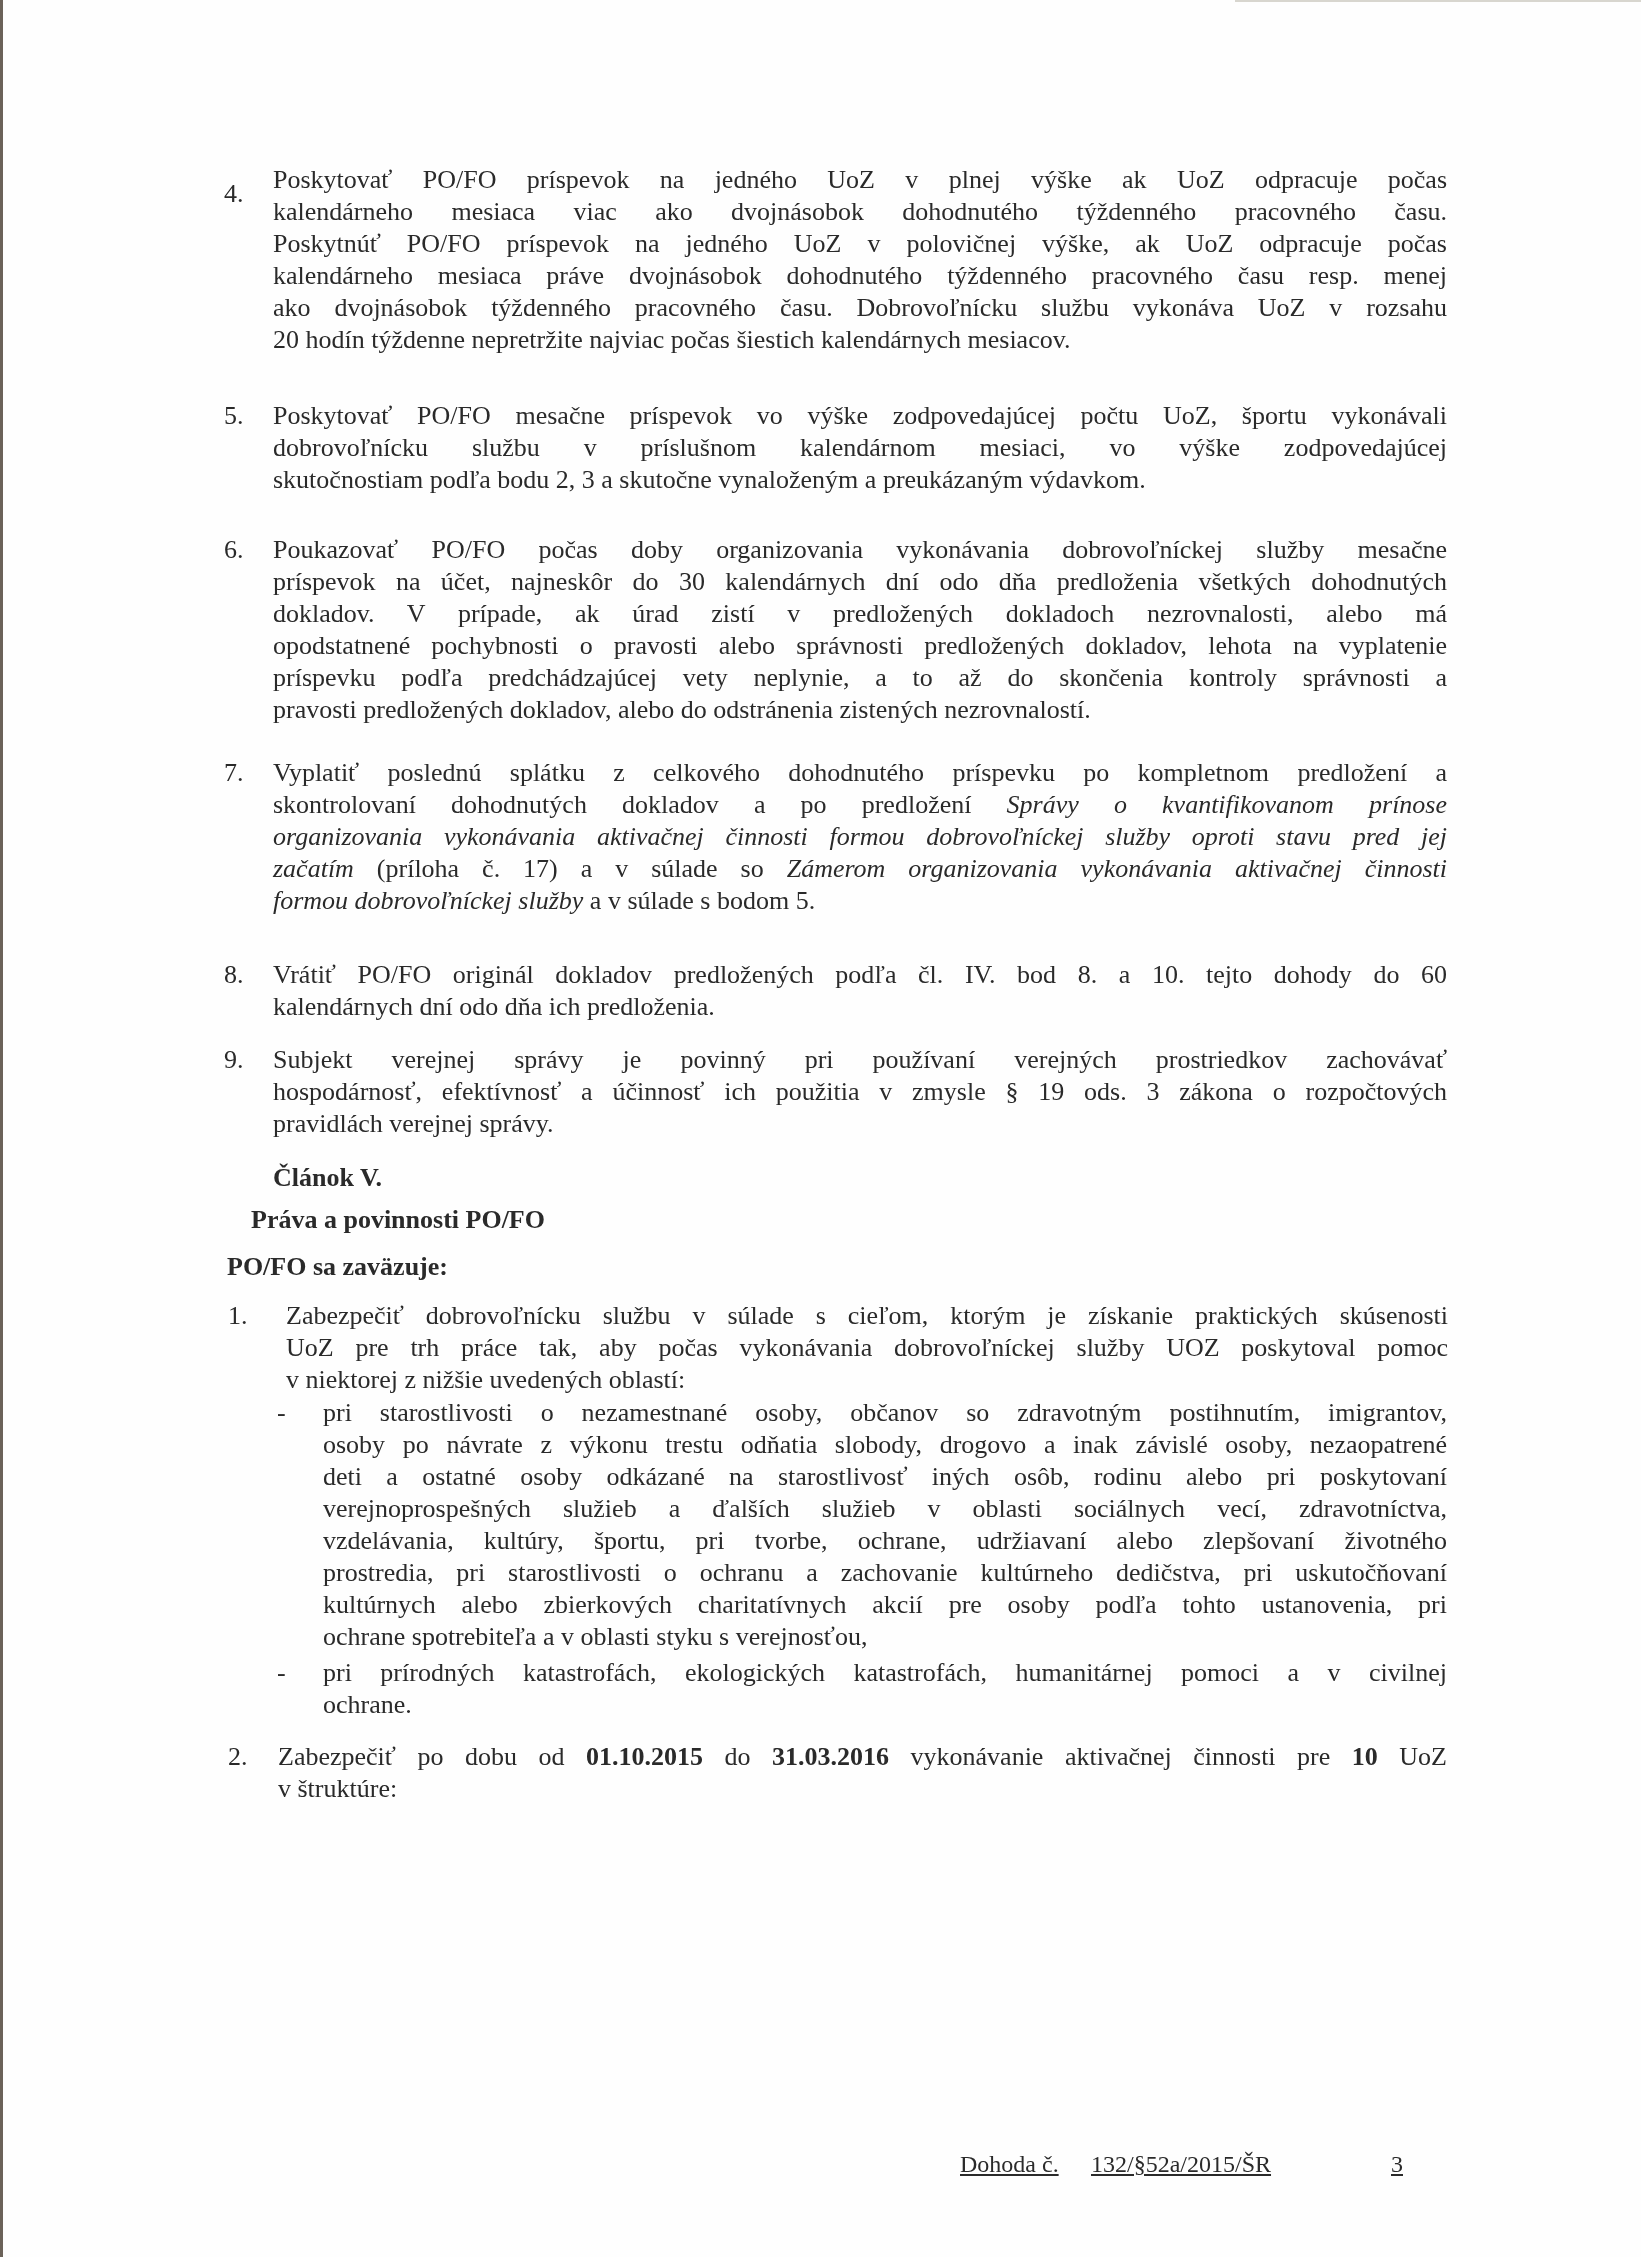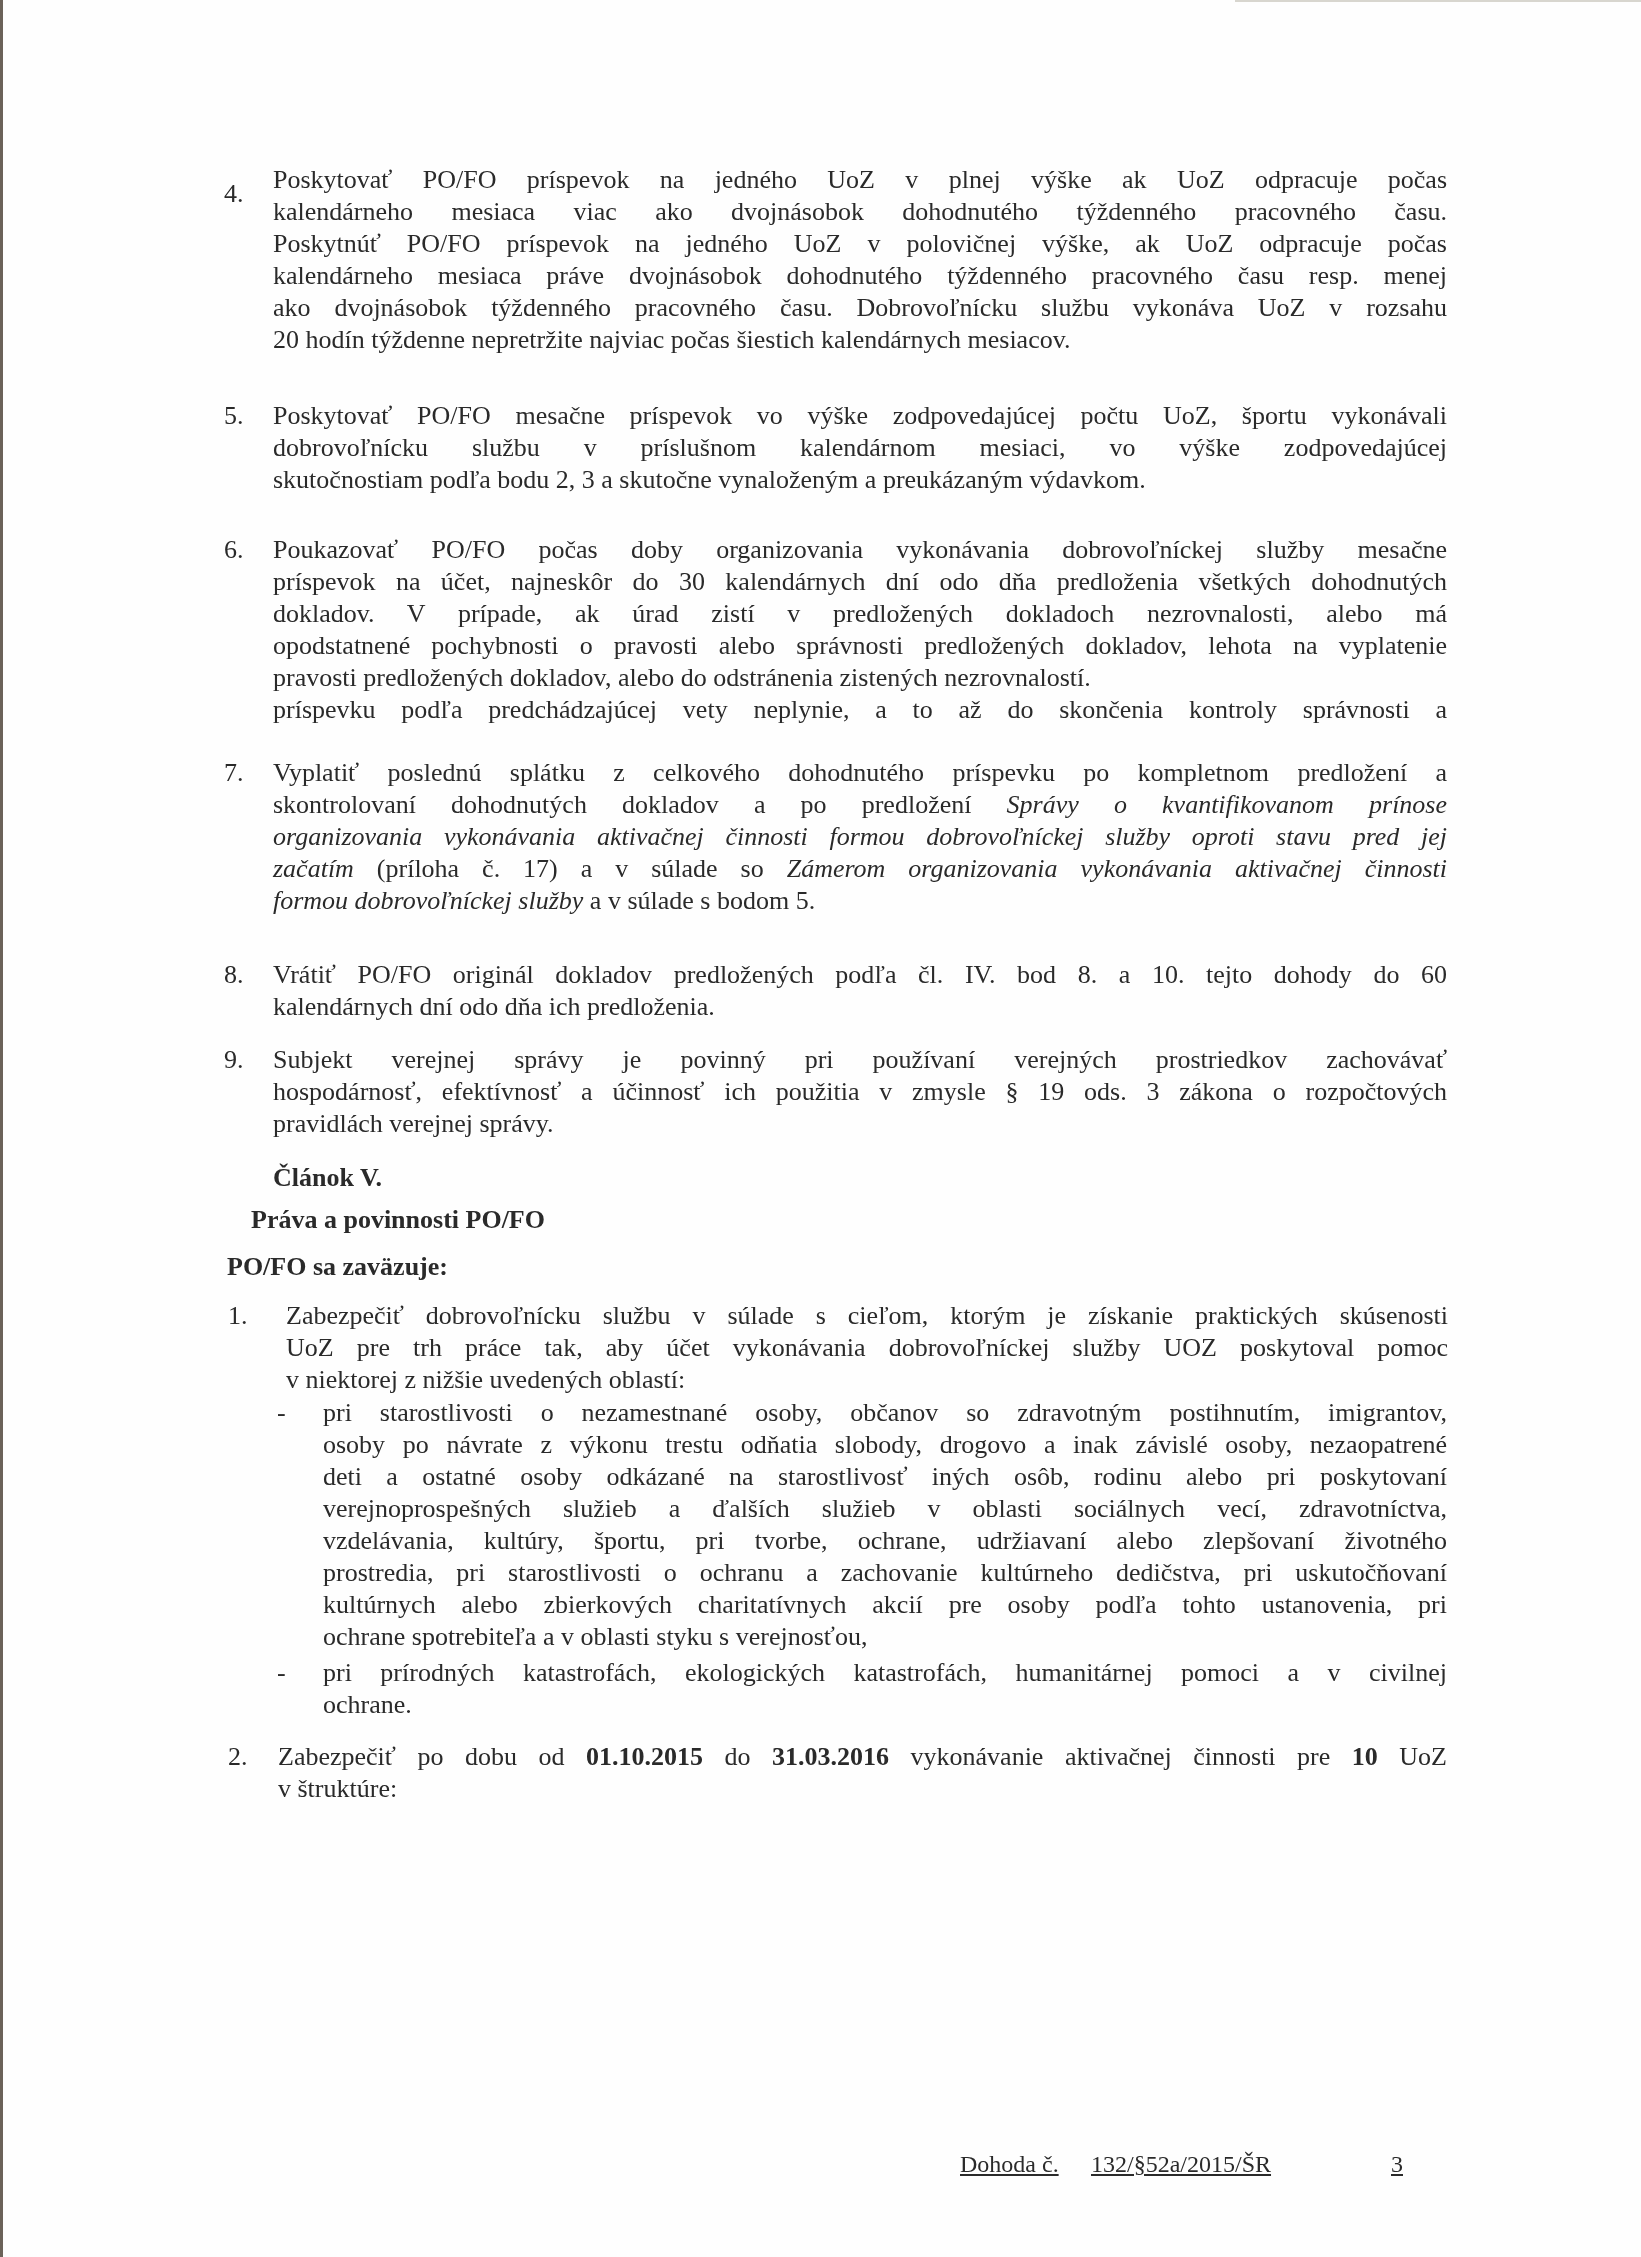--- a/index.html
+++ b/index.html
@@ -45,22 +45,22 @@
   <span class="ln">dobrovoľnícku službu v príslušnom kalendárnom mesiaci, vo výške zodpovedajúcej</span>
   <span class="ln last">skutočnostiam podľa bodu 2, 3 a skutočne vynaloženým a preukázaným výdavkom.</span>
 </div>
 
 <div class="num" style="left:224px; top:534px;">6.</div>
 <div class="para" style="left:273px; top:534px; width:1174px;">
   <span class="ln">Poukazovať PO/FO počas doby organizovania vykonávania dobrovoľníckej služby mesačne</span>
   <span class="ln">príspevok na účet, najneskôr do 30 kalendárnych dní odo dňa predloženia všetkých dohodnutých</span>
   <span class="ln">dokladov. V prípade, ak úrad zistí v predložených dokladoch nezrovnalosti, alebo má</span>
   <span class="ln">opodstatnené pochybnosti o pravosti alebo správnosti predložených dokladov, lehota na vyplatenie</span>
+  <span class="ln">príspevku podľa predchádzajúcej vety neplynie, a to až do skončenia kontroly správnosti a</span>
   <span class="ln last">pravosti predložených dokladov, alebo do odstránenia zistených nezrovnalostí.</span>
-  <span class="ln">príspevku podľa predchádzajúcej vety neplynie, a to až do skončenia kontroly správnosti a</span>
 </div>
 
 <div class="num" style="left:224px; top:757px;">7.</div>
 <div class="para" style="left:273px; top:757px; width:1174px;">
   <span class="ln">Vyplatiť poslednú splátku z celkového dohodnutého príspevku po kompletnom predložení a</span>
   <span class="ln"><span>skontrolovaní dohodnutých dokladov a po predložení</span> <span class="i">Správy o kvantifikovanom prínose</span></span>
   <span class="ln i">organizovania vykonávania aktivačnej činnosti formou dobrovoľníckej služby oproti stavu pred jej</span>
   <span class="ln"><span class="i">začatím</span> <span>(príloha č. 17) a v súlade so</span> <span class="i">Zámerom organizovania vykonávania aktivačnej činnosti</span></span>
   <span class="ln last"><span class="i">formou dobrovoľníckej služby</span> <span>a v súlade s bodom 5.</span></span>
 </div>
@@ -78,21 +78,21 @@
   <span class="ln last">pravidlách verejnej správy.</span>
 </div>
 
 <div class="heading" style="top:1163px;">Článok V.</div>
 <div class="heading" style="top:1205px; left:251px;">Práva a povinnosti PO/FO</div>
 <div class="subheading" style="left:227px; top:1252px;">PO/FO sa zaväzuje:</div>
 
 <div class="num" style="left:228px; top:1300px;">1.</div>
 <div class="para" style="left:286px; top:1300px; width:1162px;">
   <span class="ln">Zabezpečiť dobrovoľnícku službu v súlade s cieľom, ktorým je získanie praktických skúsenosti</span>
-  <span class="ln">UoZ pre trh práce tak, aby účet vykonávania dobrovoľníckej služby UOZ  poskytoval pomoc</span>
+  <span class="ln">UoZ pre trh práce tak, aby počas vykonávania dobrovoľníckej služby UOZ  poskytoval pomoc</span>
   <span class="ln last">v niektorej z nižšie uvedených oblastí:</span>
 </div>
 
 <div class="num" style="left:277px; top:1397px;">-</div>
 <div class="para" style="left:323px; top:1397px; width:1124px;">
   <span class="ln">pri starostlivosti o nezamestnané osoby, občanov so zdravotným postihnutím, imigrantov,</span>
   <span class="ln">osoby po návrate z výkonu trestu odňatia slobody, drogovo a inak závislé osoby, nezaopatrené</span>
   <span class="ln">deti a ostatné osoby odkázané na starostlivosť iných osôb, rodinu alebo pri poskytovaní</span>
   <span class="ln">verejnoprospešných služieb a ďalších služieb v oblasti sociálnych vecí, zdravotníctva,</span>
   <span class="ln">vzdelávania, kultúry, športu, pri tvorbe, ochrane, udržiavaní alebo zlepšovaní životného</span>

